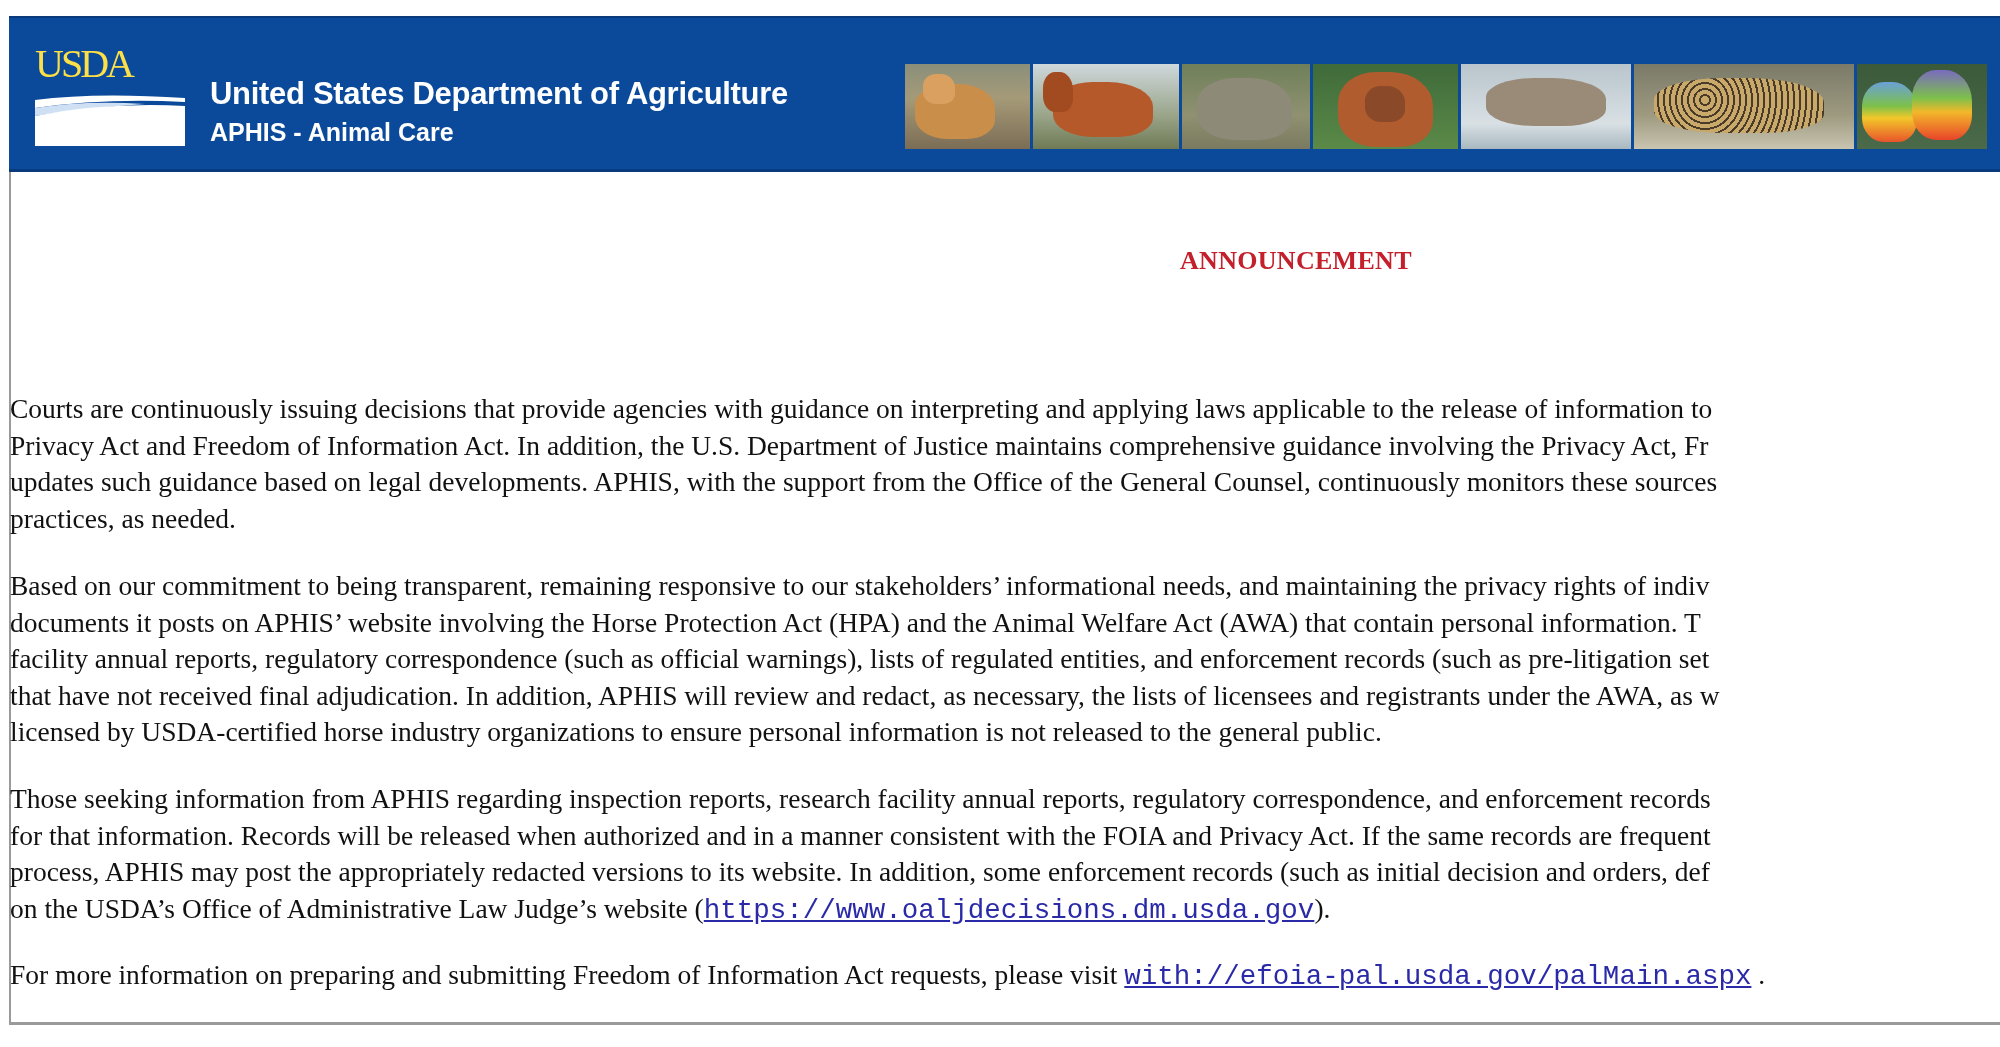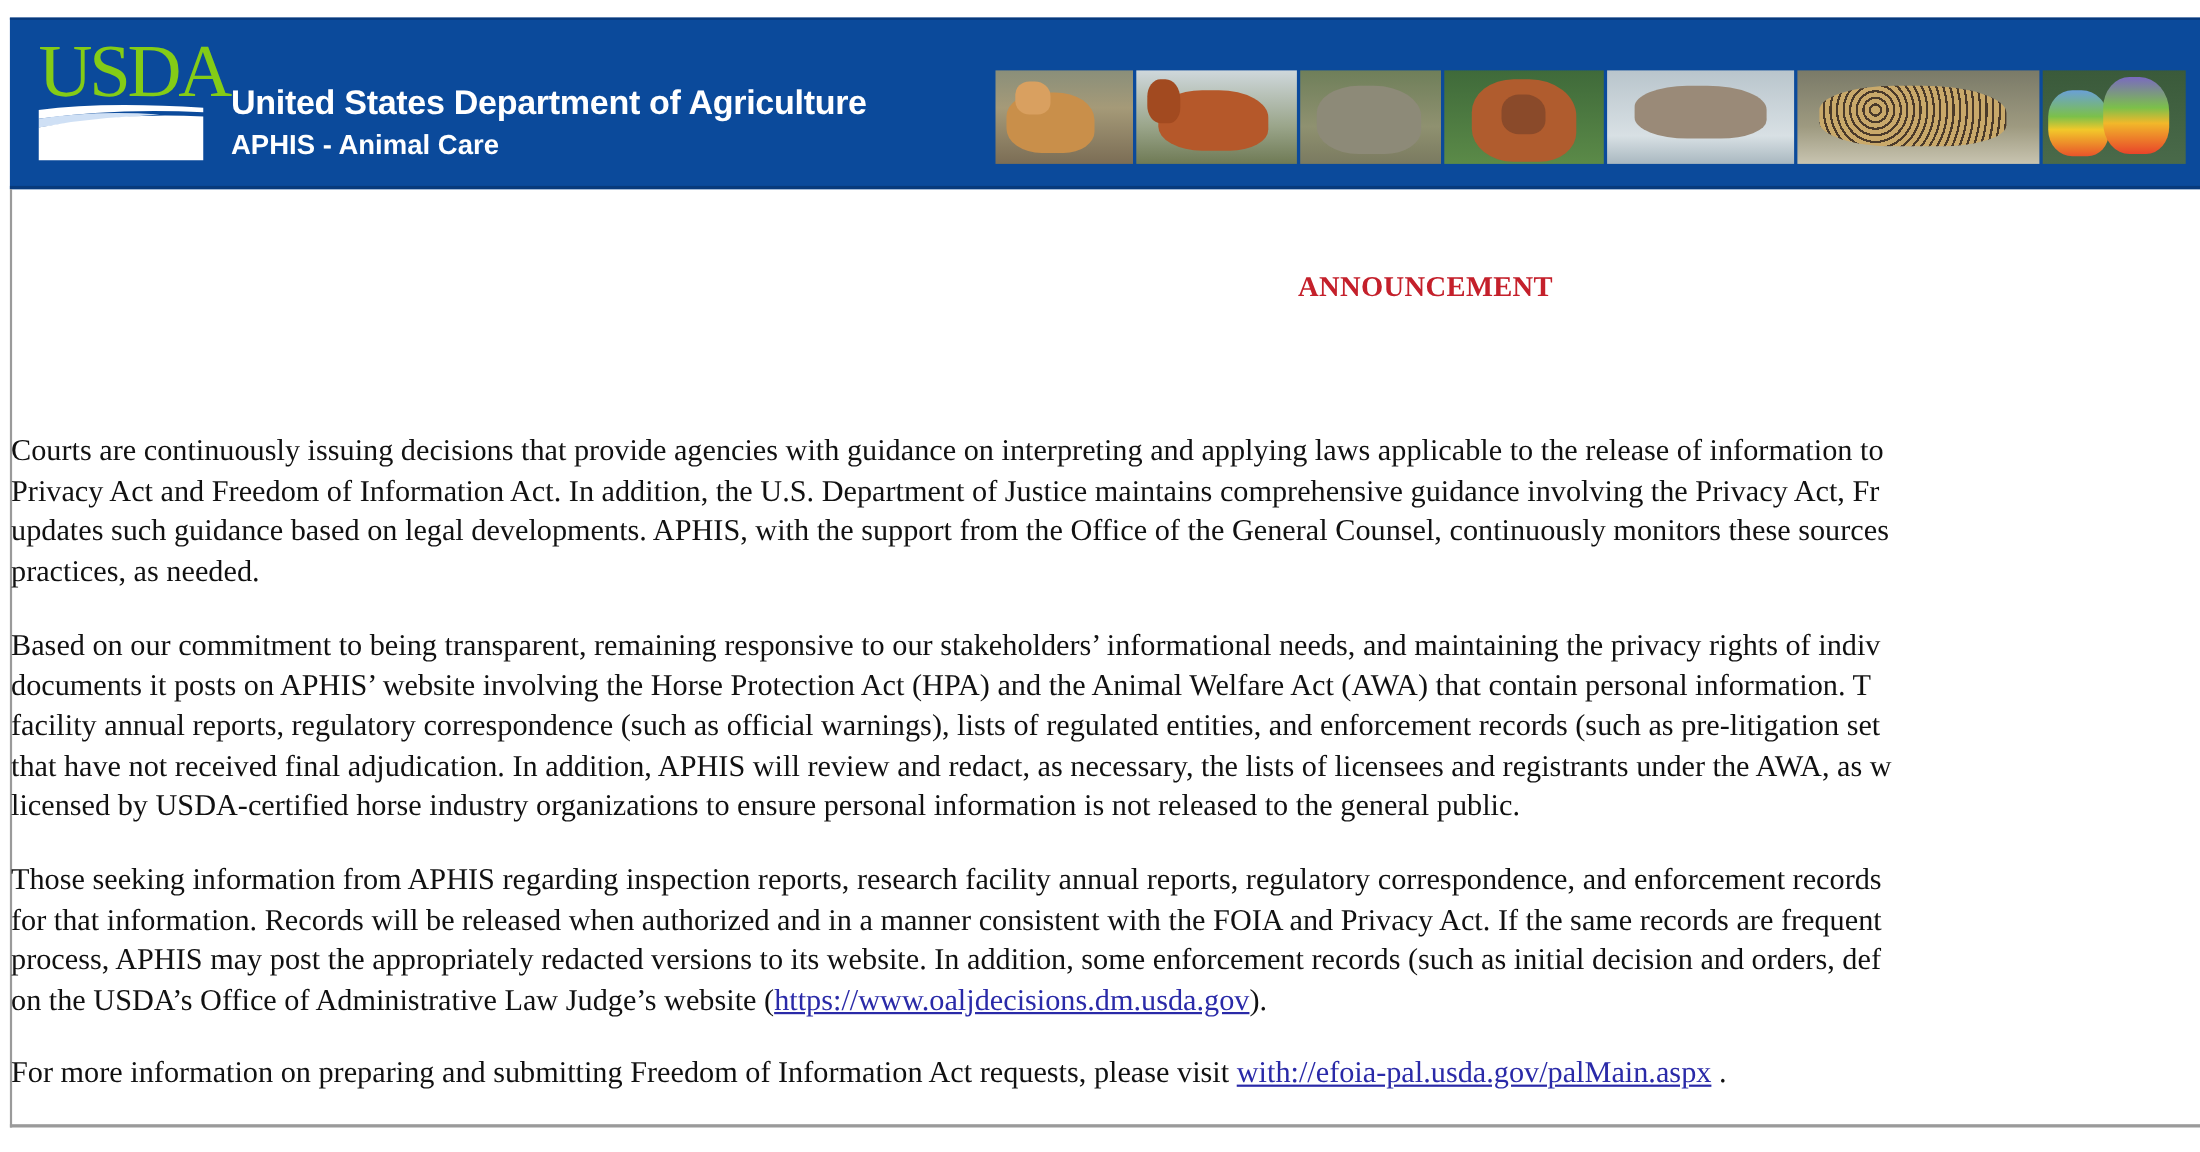--- a/index.html
+++ b/index.html
@@ -32,22 +32,22 @@
       top: 22px;
       width: 150px;
       height: 106px;
     }
     .logo-text {
       position: absolute;
       left: 0;
       top: -6px;
       width: 150px;
       font-family: "Liberation Serif", serif;
-      font-size: 68px;
-      color: #84cc16;
+      font-size: 40px;
+      color: #fde047;
       letter-spacing: -3px;
       line-height: 60px;
     }
     .logo svg {
       position: absolute;
       left: 0;
       top: 54px;
     }
     .title-block {
       position: absolute;
@@ -117,20 +117,21 @@
       color: #111111;
       margin: 0;
     }
     .para .line {
       display: block;
       white-space: nowrap;
     }
     a.link {
       color: #2a2aa8;
       text-decoration: underline;
+      font-family: Liberation Mono, monospace;
     }
   </style>
 </head>
 <body>
 
 <div class="page">
 
   <div class="header">
     <div class="logo">
       <div class="logo-text">USDA</div>

